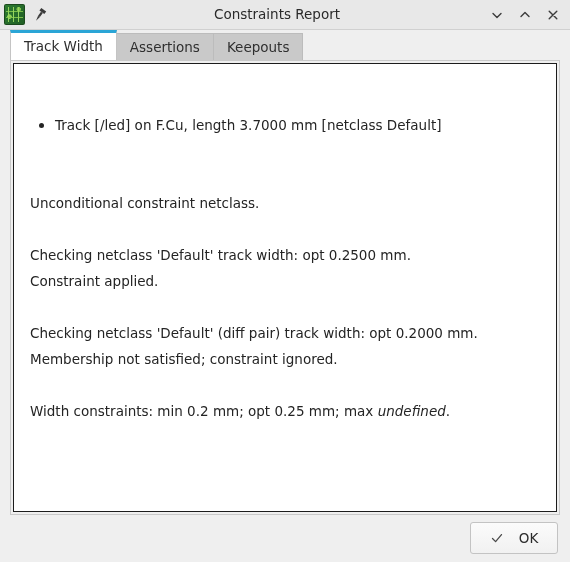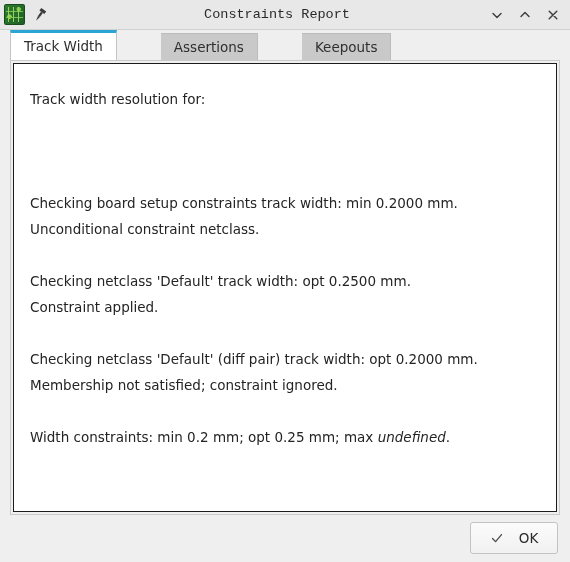--- a/index.html
+++ b/index.html
@@ -63,21 +63,20 @@
   .pin-icon svg { display: block; }
 
   .tb-title {
     position: absolute;
     left: 0; right: 16px;
     text-align: center;
     font-size: 13.5px;
     color: #2a2a2a;
     line-height: 29px;
     pointer-events: none;
-    font-family: Liberation Mono, monospace;
   }
   .tb-right {
     position: absolute;
     right: 4px;
     top: 0;
     height: 29px;
     display: flex;
     align-items: center;
     gap: 2px;
     z-index: 2;
@@ -90,21 +89,20 @@
   .wb svg { display: block; }
 
   
   .tabstrip {
     position: relative;
     height: 30px;
     padding-left: 10px;
     display: flex;
     align-items: flex-end;
     background: #efefef;
-    gap: 44px;
   }
   .tab {
     font-size: 13.5px;
     color: #2f2f2f;
     padding: 0 13px;
     height: 27px;
     line-height: 27px;
     background: #c9c9c9;
     border: 1px solid #bcbcbc;
     border-bottom: none;
@@ -234,29 +232,31 @@
 <div class="tabstrip">
   <div class="tab active">Track Width</div>
   <div class="tab">Assertions</div>
   <div class="tab">Keepouts</div>
 </div>
 
 <div class="panel-wrap">
   <div class="panel">
     <div class="report">
 
-      <div class="r-line">Track width resolution for:</div>
-
-      <div class="r-gap"></div>
-
-
-      <div class="r-gap"></div>
-      <div class="r-gap"></div>
-
-      <div class="r-line">Checking board setup constraints track width: min 0.2000 mm.</div>
+
+      <div class="r-gap"></div>
+
+      <div class="r-bullet">
+        <span class="dot"></span>
+        <span>Track [/led] on F.Cu, length 3.7000 mm [netclass Default]</span>
+      </div>
+
+      <div class="r-gap"></div>
+      <div class="r-gap"></div>
+
       <div class="r-line">Unconditional constraint netclass.</div>
 
       <div class="r-gap"></div>
 
       <div class="r-line">Checking netclass 'Default' track width: opt 0.2500 mm.</div>
       <div class="r-line">Constraint applied.</div>
 
       <div class="r-gap"></div>
 
       <div class="r-line">Checking netclass 'Default' (diff pair) track width: opt 0.2000 mm.</div>

